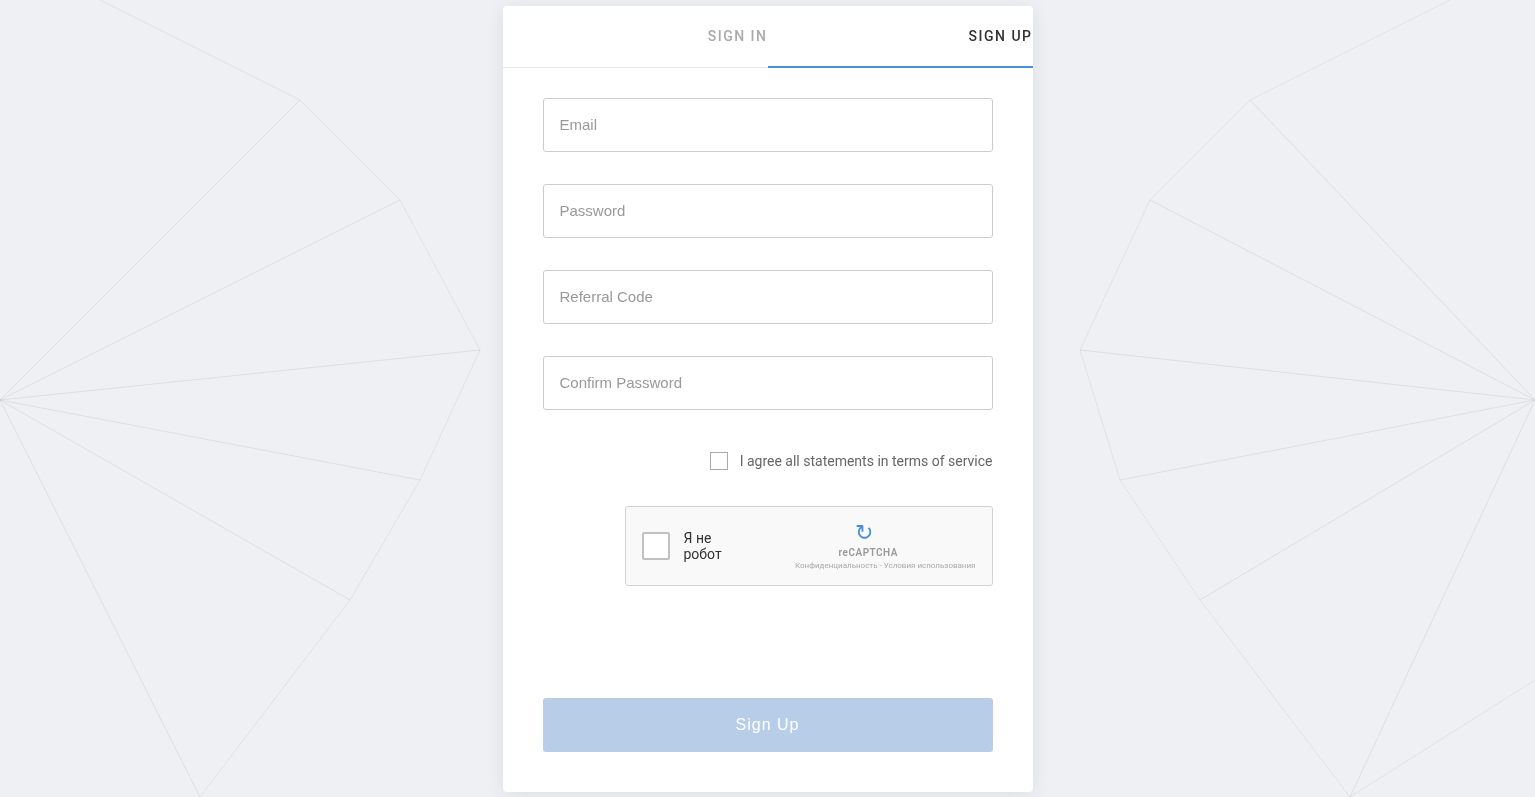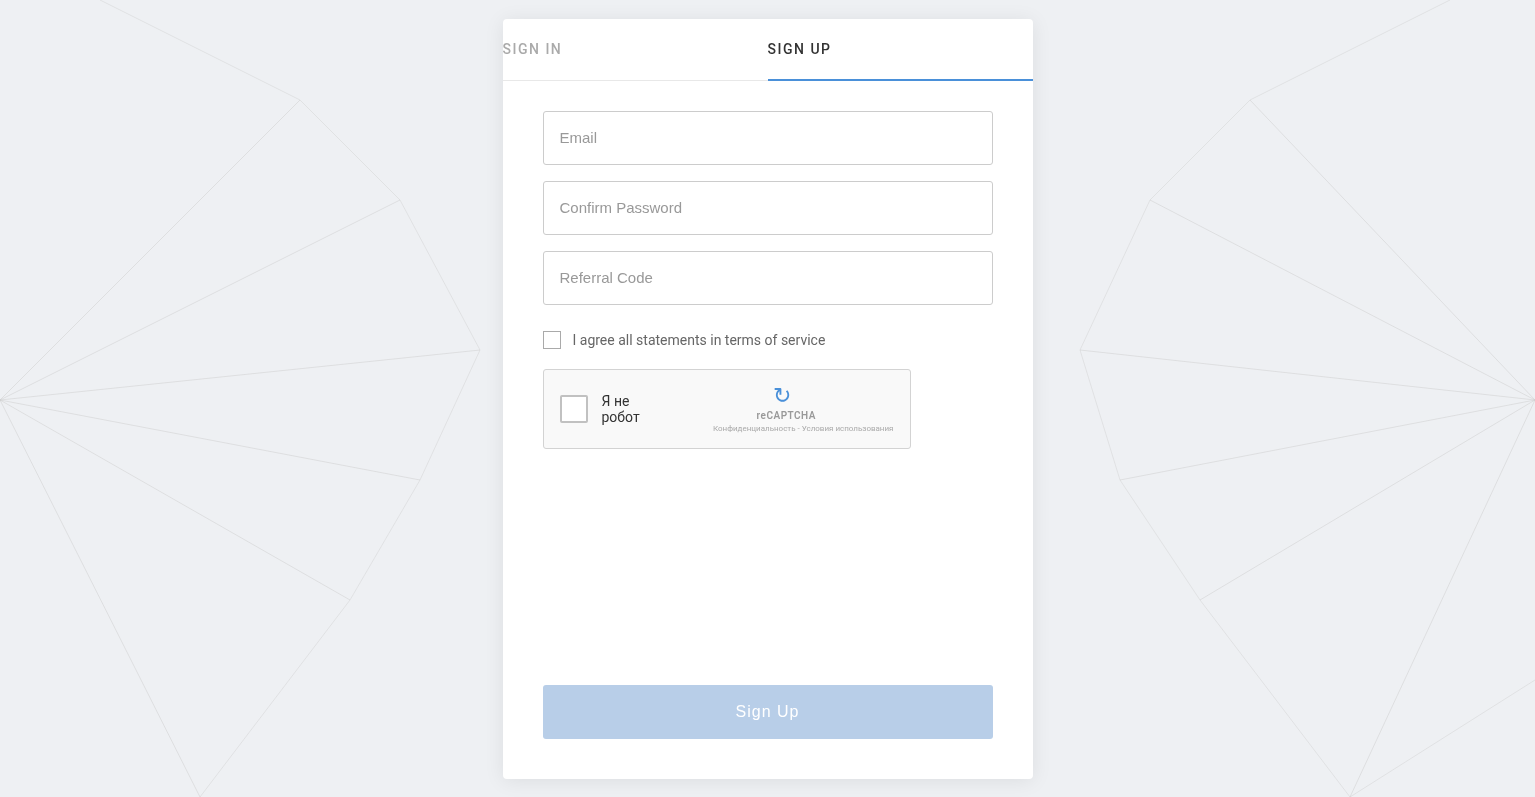--- a/index.html
+++ b/index.html
@@ -44,43 +44,44 @@
 
     
     .tabs {
       display: flex;
       border-bottom: 1px solid #e8e8e8;
     }
 
     .tab {
       flex: 1;
       padding: 22px 0;
-      text-align: left;
+      text-align: right;
       font-size: 14px;
       font-weight: 500;
       letter-spacing: 1.5px;
       cursor: pointer;
       color: #aaaaaa;
       border-bottom: 2px solid transparent;
       margin-bottom: -1px;
       user-select: none;
     }
 
     .tab.active {
       color: #333333;
       border-bottom: 2px solid #4a90d9;
     }
 
     
     .form-area {
       padding: 30px 40px 40px;
       display: flex;
       flex-direction: column;
-      gap: 16px;
-      flex: 1;
+      gap: 32px;
+      flex: 1;
+      align-items: flex-end;
     }
 
     .form-input {
       width: 100%;
       height: 54px;
       border: 1px solid #cccccc;
       border-radius: 3px;
       padding: 0 16px;
       font-size: 15px;
       color: #333;
@@ -238,24 +239,25 @@
 
   <div class="tabs">
     <div class="tab">SIGN IN</div>
     <div class="tab active">SIGN UP</div>
   </div>
 
   <div class="form-area">
 
     <input type="email" class="form-input" placeholder="Email" style="">
 
+    <input type="password" class="form-input" placeholder="Password" style="">
+
+    <input type="text" class="form-input" placeholder="Referral Code" style="">
 
     <input type="password" class="form-input" placeholder="Confirm Password" style="">
-
-    <input type="text" class="form-input" placeholder="Referral Code" style="">
 
     <div class="checkbox-row">
       <input type="checkbox" class="terms-checkbox" id="terms-cb" style="">
       <label class="terms-label" for="terms-cb">I agree all statements in terms of service</label>
     </div>
 
     <div class="recaptcha-wrapper">
       <div class="recaptcha-checkbox"></div>
       <span class="recaptcha-label">Я не робот</span>
       <div class="recaptcha-right">

